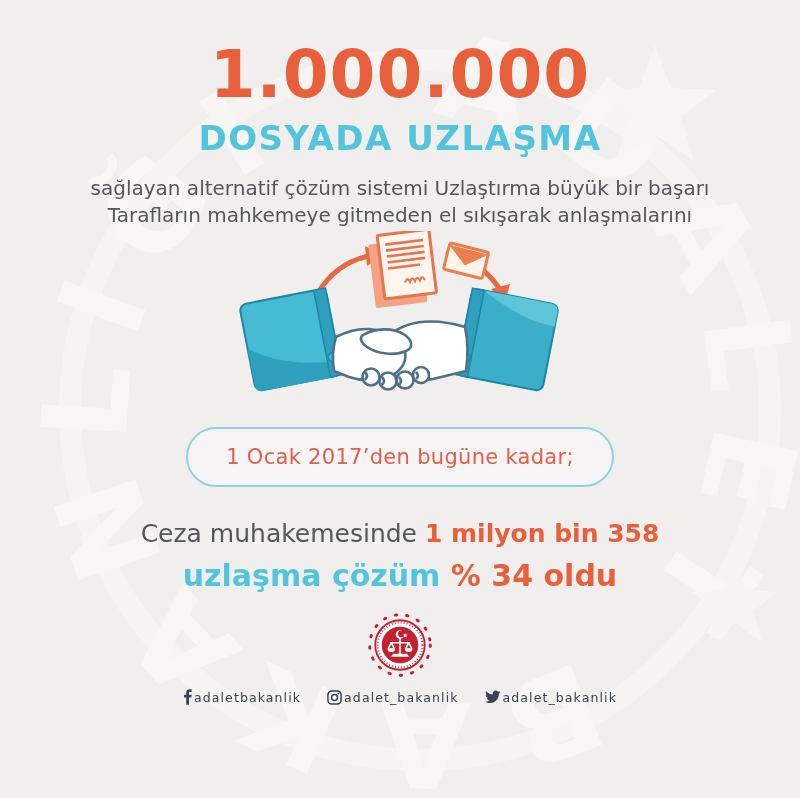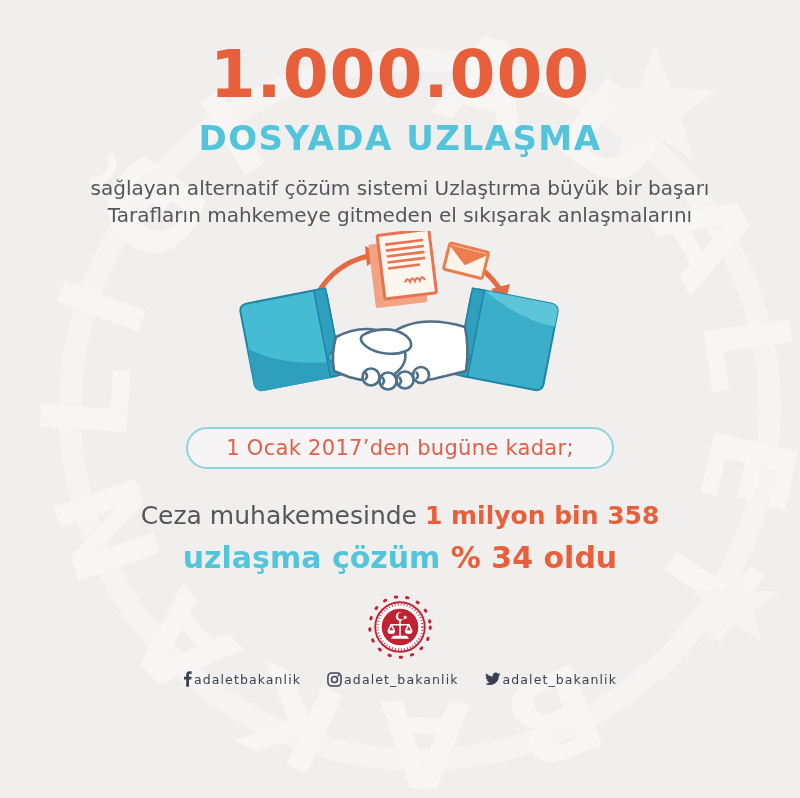--- a/index.html
+++ b/index.html
@@ -19,21 +19,21 @@
     font-size:34px;font-weight:800;color:#52c4db;line-height:1;
     letter-spacing:1.5px;margin-top:9px;
   }
   .intro{
     margin-top:20px;text-align:center;color:#55565a;
     font-size:20px;line-height:27px;font-weight:400;
   }
   .illustration{margin-top:2px;}
   .badge{
     margin-top:12px;border:2px solid #8ed3de;border-radius:30px;
-    padding:7px 38px;background:rgba(255,255,255,0.35);
+    padding:16px 38px;background:rgba(255,255,255,0.35);
     color:#e0604a;font-size:21px;font-weight:500;letter-spacing:0.3px;
   }
   .stats{margin-top:28px;text-align:center;color:#55565a;}
   .stats .row{font-size:25px;line-height:38px;}
   .stats .row4{font-size:30px;line-height:46px;font-weight:800;}
   .o{color:#e7603b;font-weight:800;}
   .t{color:#52c4db;font-weight:800;}
   .g{color:#55565a;font-weight:400;}
   .logo{margin-top:13px;}
   .footer{

